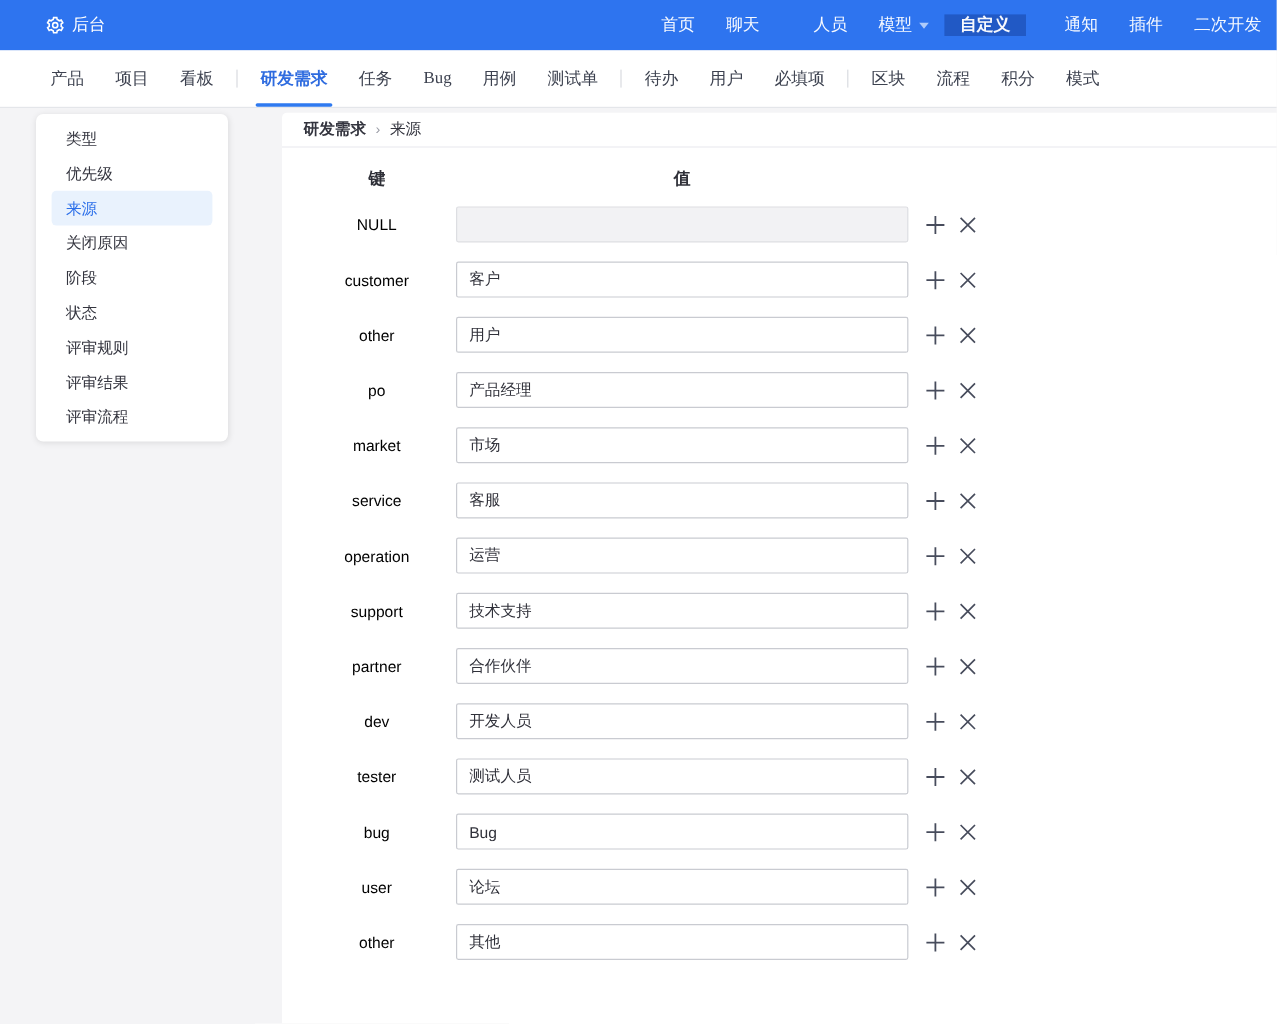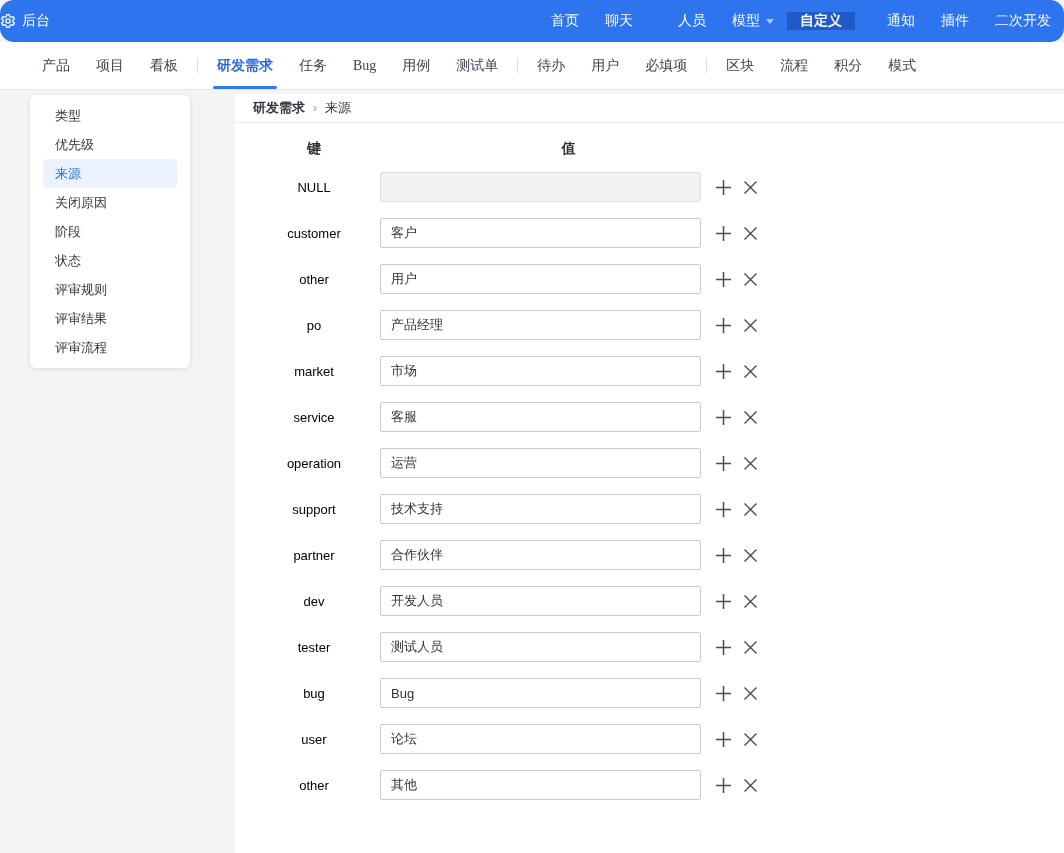--- a/index.html
+++ b/index.html
@@ -12,22 +12,22 @@
     font-size: 14px;
     color: #33343e;
   }
 
   
   .header {
     height: 42px;
     background: #2e74ef;
     display: flex;
     align-items: stretch;
+    padding-left: 38px;
     overflow: hidden;
-    border-radius: 14px;
   }
   .brand {
     display: flex;
     align-items: center;
     gap: 6px;
     color: #fff;
     font-size: 14px;
     cursor: pointer;
   }
   .brand svg { display: block; }
@@ -166,21 +166,21 @@
     align-items: center;
     height: 46px;
   }
   .kv-key {
     width: 132px;
     text-align: center;
     font-size: 13px;
     color: #000000;
   }
   .kv-input {
-    width: 321px;
+    width: 377px;
     height: 30px;
     border: 1px solid #c9cbd1;
     border-radius: 2px;
     padding: 0 10px;
     font-size: 13px;
     color: #30313a;
     font-family: "Liberation Sans", "DejaVu Sans", sans-serif;
     outline: none;
     background: #fff;
   }

